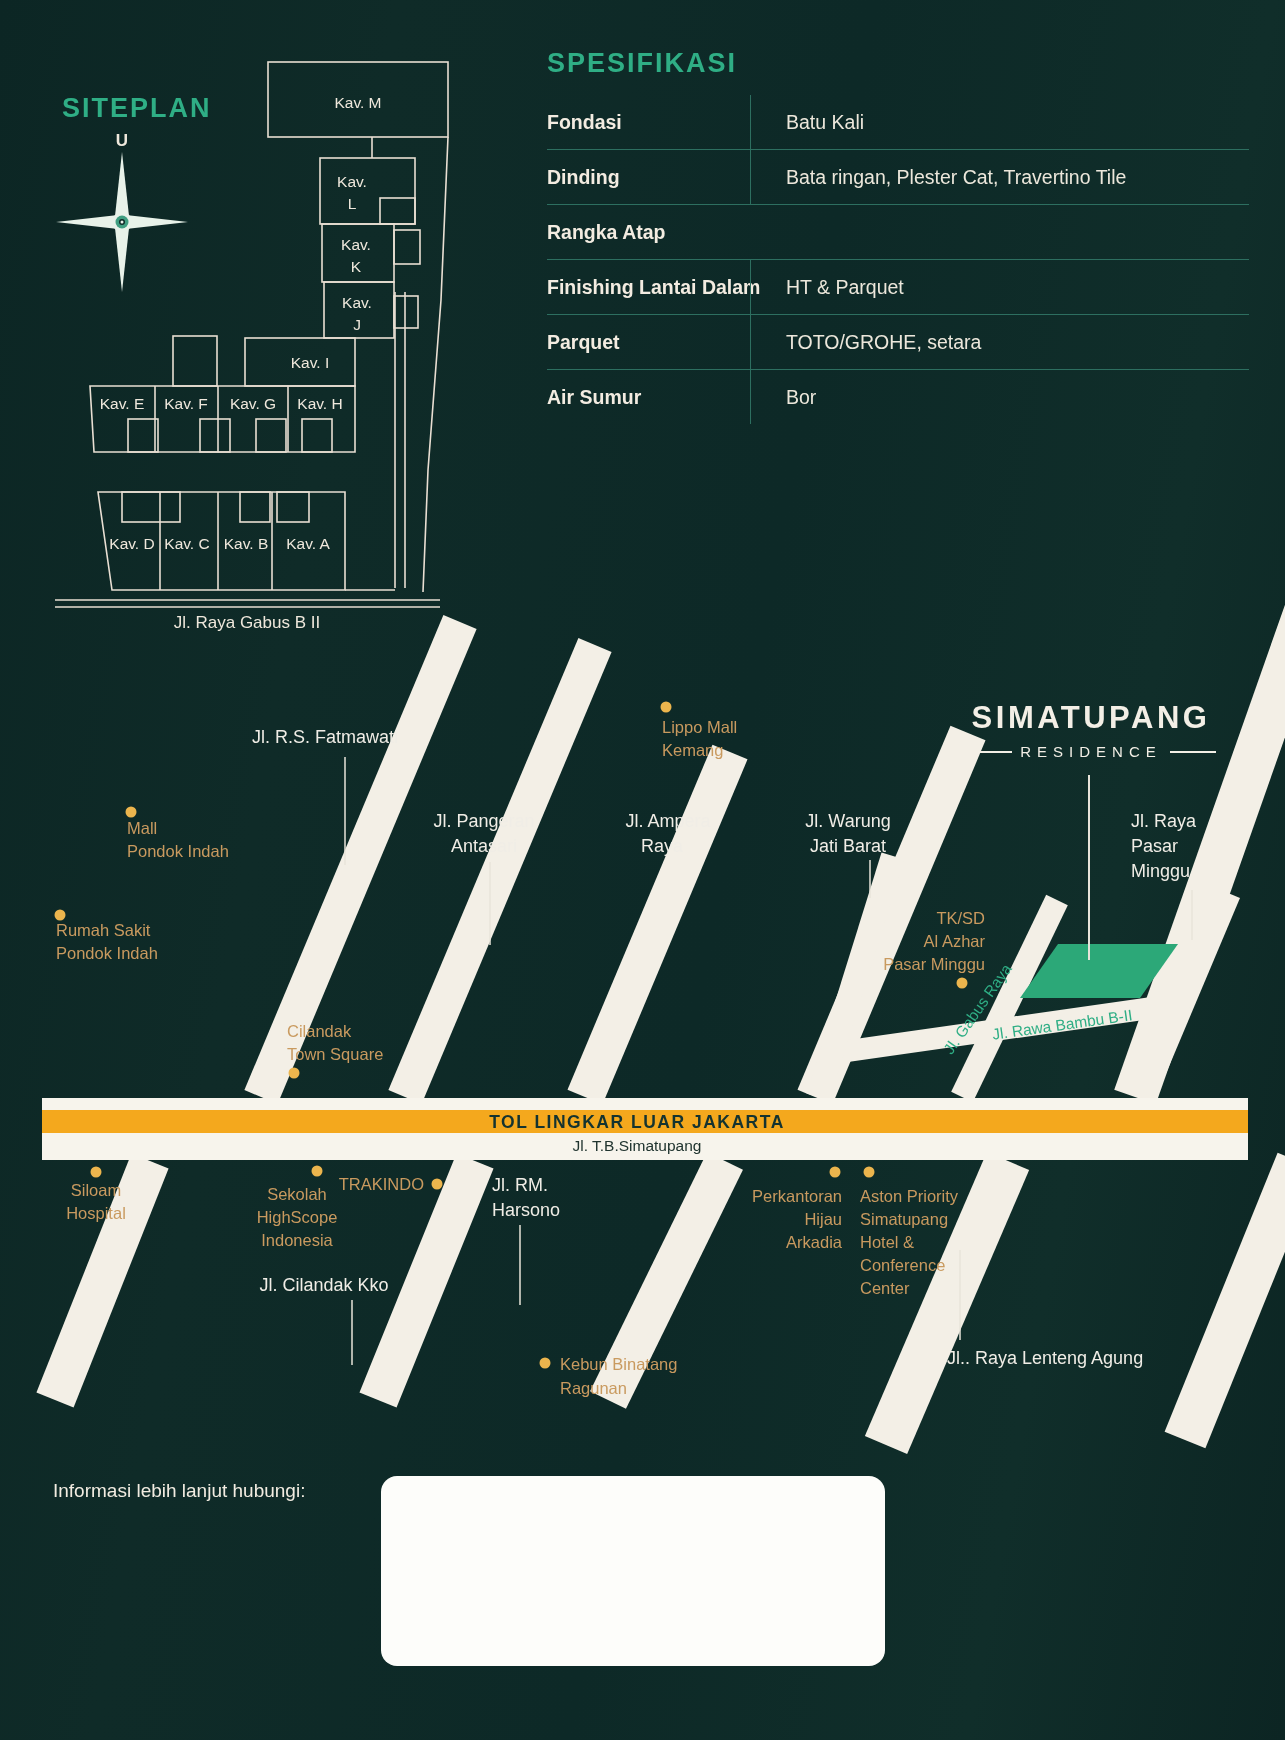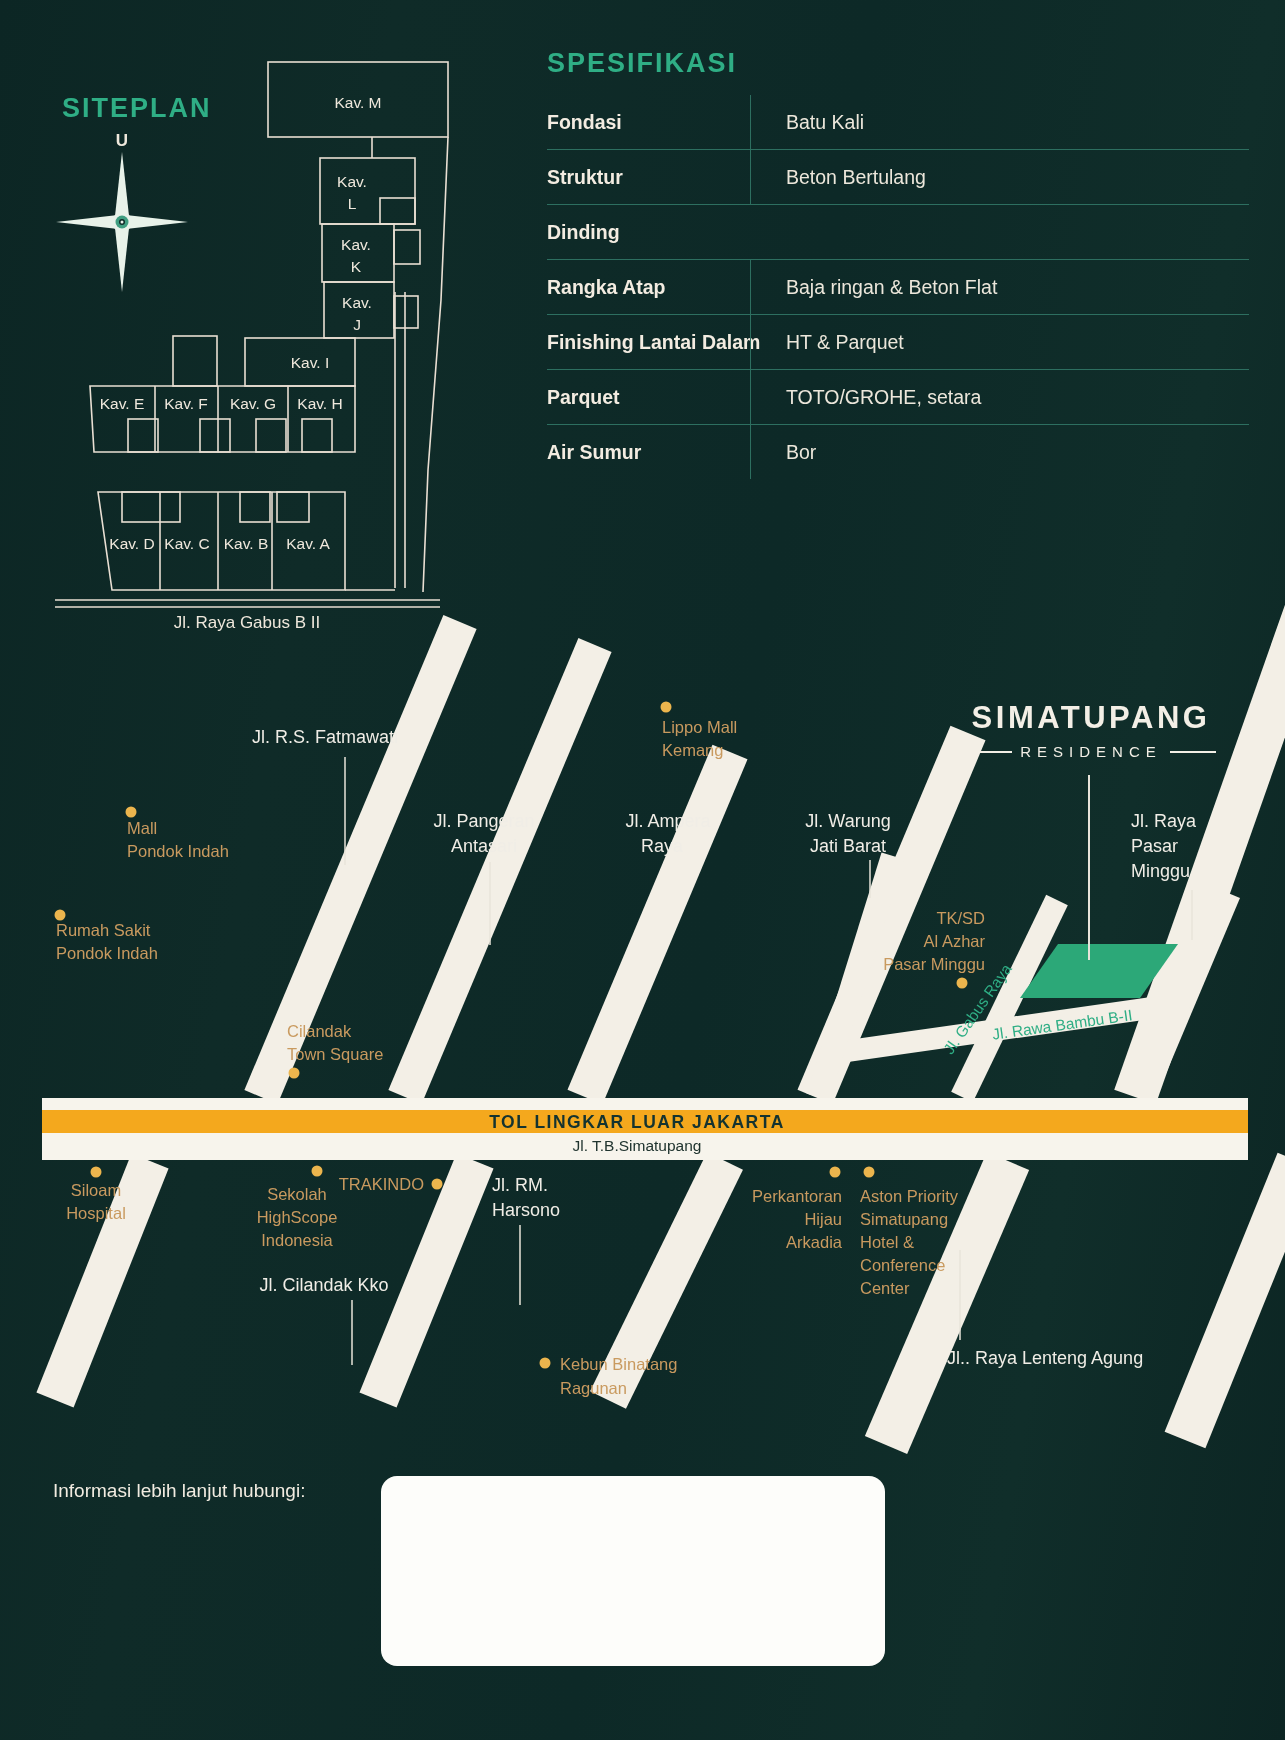--- a/index.html
+++ b/index.html
@@ -233,29 +233,25 @@
 <div class="abs section-title" style="left:62px;top:63px;">SITEPLAN</div>
 
 <div class="spec">
   <div class="section-title spec-title">SPESIFIKASI</div>
   <div class="spec-table">
     <div class="spec-row">
       <div class="spec-label">Fondasi</div>
       <div class="spec-value">Batu Kali</div>
     </div>
     <div class="spec-row">
-      <div class="spec-label">Struktur</div>
-      <div class="spec-value">Beton Bertulang</div>
-    </div>
-    <div class="spec-row">
       <div class="spec-label">Dinding</div>
+      <div class="spec-value">Bata ringan, Plester Cat, Travertino Tile</div>
     </div>
     <div class="spec-row">
       <div class="spec-label">Rangka Atap</div>
-      <div class="spec-value">Baja ringan &amp; Beton Flat</div>
     </div>
     <div class="spec-row">
       <div class="spec-label">Finishing Lantai Dalam</div>
       <div class="spec-value">HT &amp; Parquet</div>
     </div>
     <div class="spec-row">
       <div class="spec-label">Parquet</div>
       <div class="spec-value">TOTO/GROHE, setara</div>
     </div>
     <div class="spec-row">

